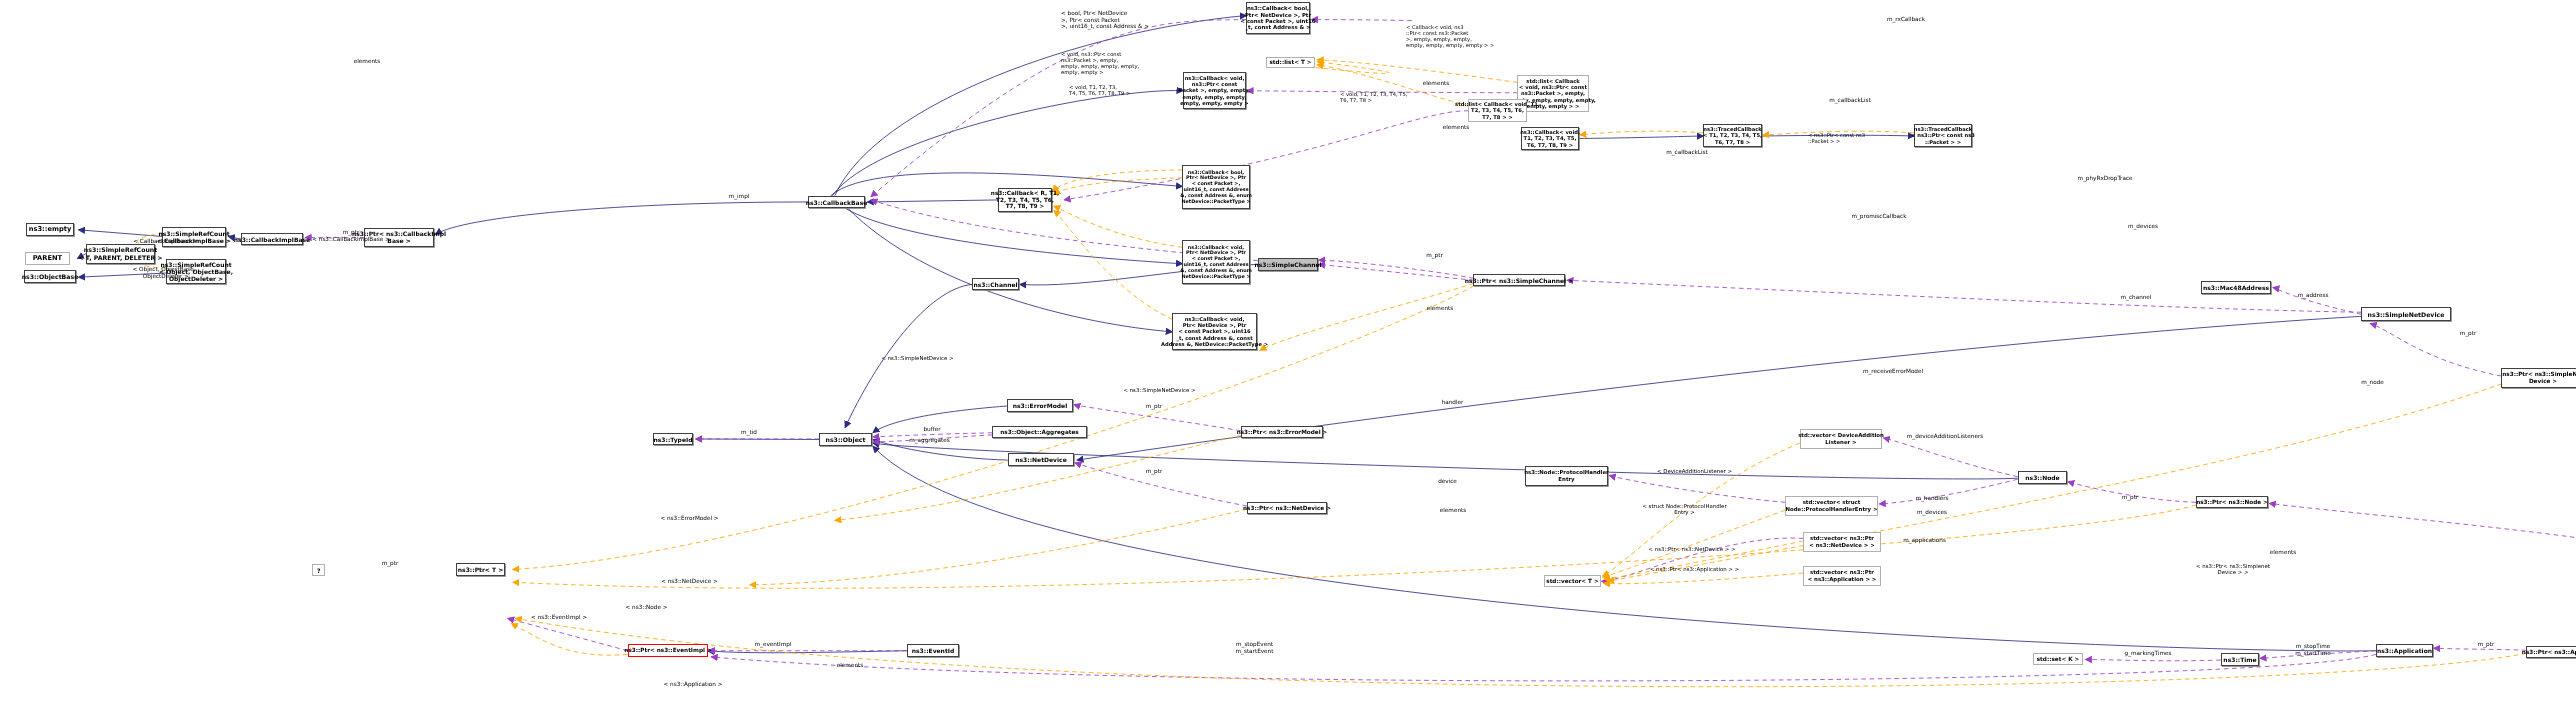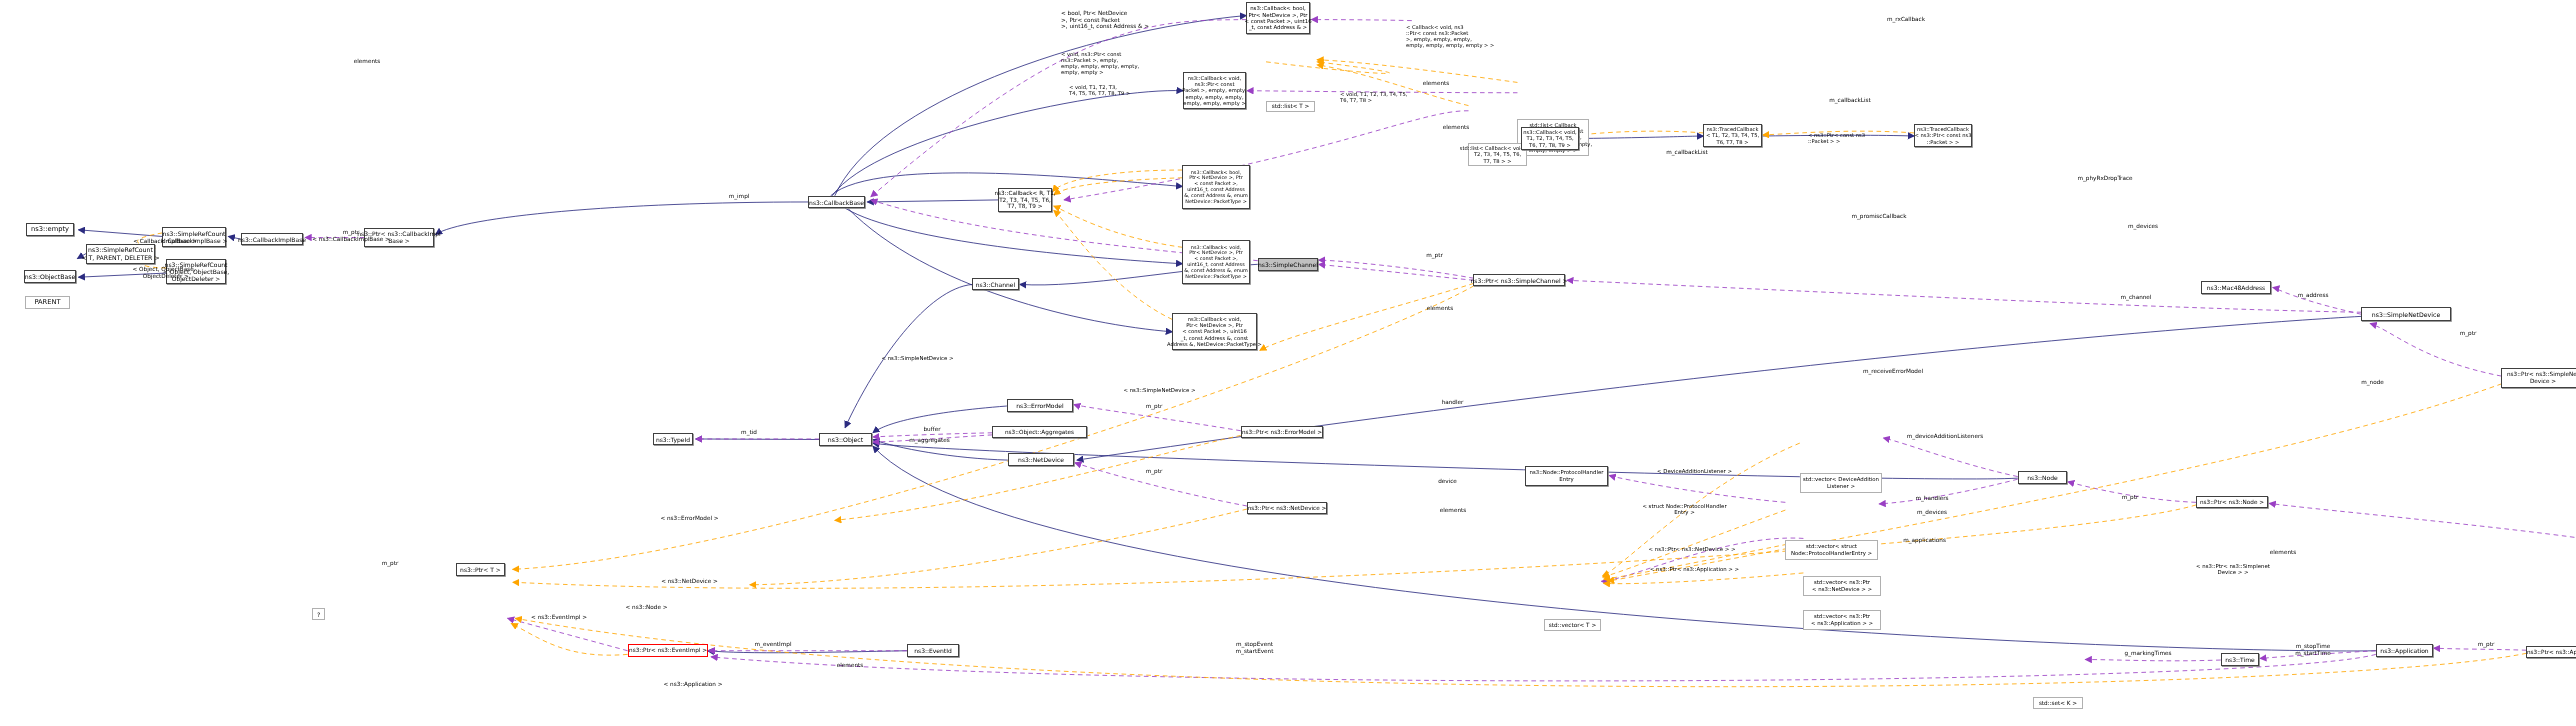--- a/index.html
+++ b/index.html
@@ -2,23 +2,23 @@
 <html style="font-size:8.2px"><head>
 <meta charset="utf-8">
 <style>
   html,body{margin:0;padding:0;background:#ffffff;}
   #canvas{position:relative;width:2784px;height:727px;background:#fff;
           font-family:"DejaVu Sans","Liberation Sans",sans-serif;overflow:hidden;}
   svg.edges{position:absolute;left:0;top:0;width:2784px;height:727px;pointer-events:none;}
   .node{position:absolute;box-sizing:border-box;display:flex;align-items:center;
         justify-content:center;text-align:center;line-height:1.18;
         font-size:6.7px;color:#000;background:#fff;border:0.5px solid #404040;
-        padding:1px 2.1px;white-space:pre;}
+        padding:1px 2.1px;white-space:pre;font-weight:bold;}
   .node.solid{border:0.8px solid #404040;box-shadow:0.8px 0.8px 0 0 #808080;}
-  .node.grey{background:#ffffff;border:0.5px solid #b0b0b0;color:#000;margin-top:44px;}
+  .node.grey{background:#ffffff;border:0.5px solid #b0b0b0;color:#000;}
   .node.hl{background:#c0c0c0;border:0.8px solid #404040;box-shadow:0.8px 0.8px 0 0 #808080;}
   .node.red{border:0.8px solid #ff0000;}
   .elabel{position:absolute;font-size:6.4px;color:#000;white-space:pre;
           line-height:1.15;text-align:center;background:transparent;}
 </style>
 </head>
 <body>
 
 <div id="canvas">
 

